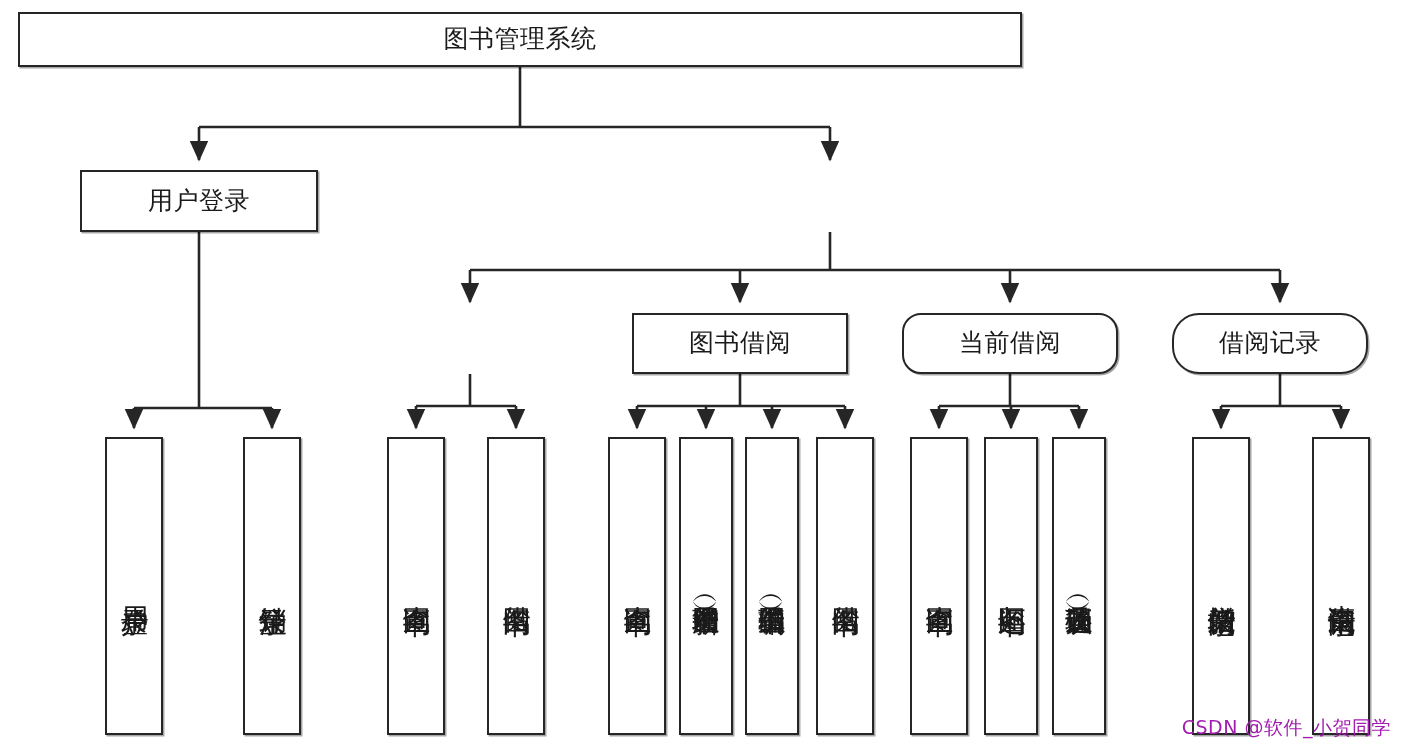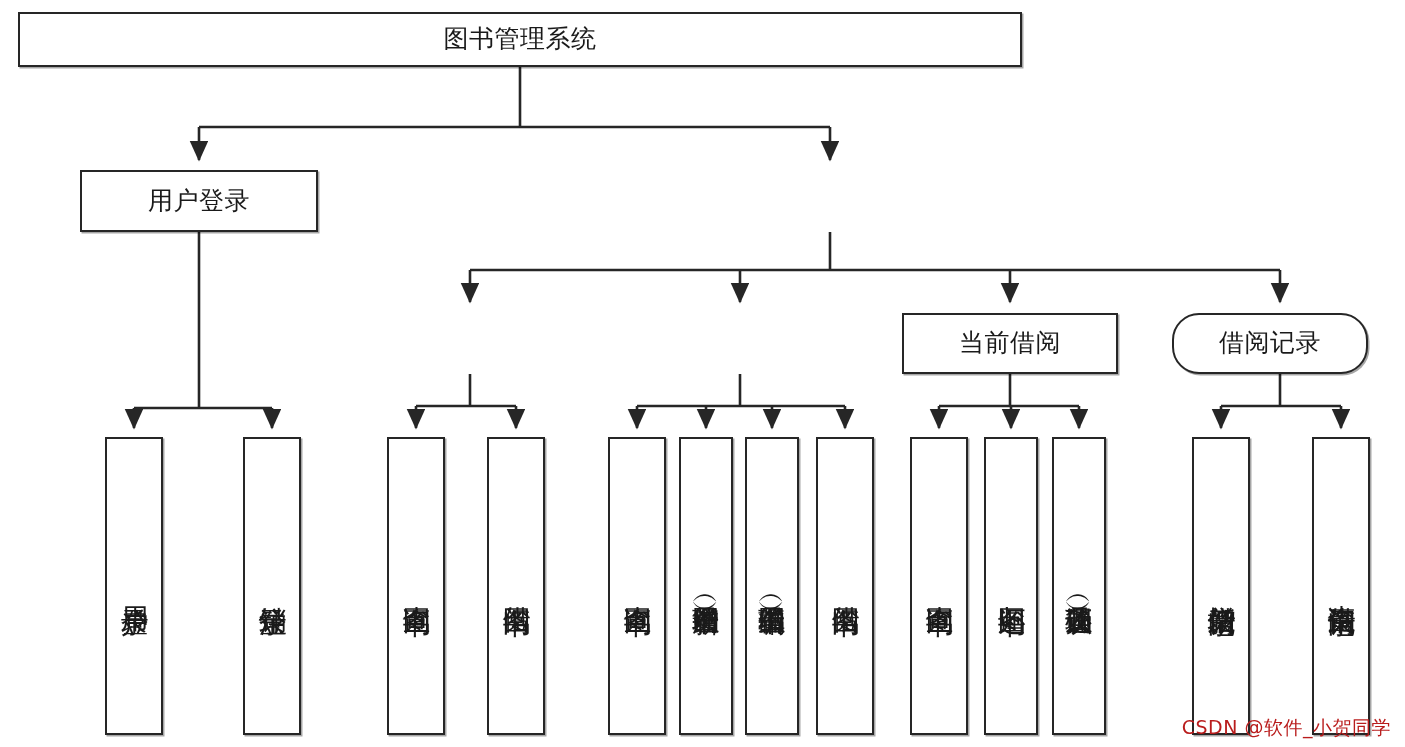--- a/index.html
+++ b/index.html
@@ -59,21 +59,21 @@
   }
   .node.vert.tight .label {
     font-size: 27px;
     letter-spacing: 0px;
   }
   #watermark {
     position: absolute;
     right: 14px;
     bottom: 6px;
     font-size: 19px;
-    color: #b91c1c;
+    color: #a21caf;
     letter-spacing: 0.5px;
     white-space: nowrap;
     font-family: "DejaVu Sans", "Liberation Sans", sans-serif;
     text-align: right;
   }
 </style>
 </head>
 <body>
 
 <div id="canvas">
@@ -129,21 +129,24 @@
   </svg>
 
   <div class="node horiz" id="n-root" style="left: 18px; top: 12px; width: 1004px; height: 55px;">
     <span class="label">图书管理系统</span>
   </div>
 
   <div class="node horiz" id="n-l2-0" style="left: 80px; top: 170px; width: 238px; height: 62px;">
     <span class="label">用户登录</span>
   </div>
 
-  <div class="node horiz" id="n-l3-2" style="left: 902px; top: 313px; width: 216px; height: 61px;">
+  <div class="node horiz" id="n-l3-1" style="left: 632px; top: 313px; width: 216px; height: 61px;">
+    <span class="label">图书借阅</span>
+  </div>
+  <div class="node horiz" id="n-l3-2" style="left: 902px; top: 313px; width: 216px; height: 61px; border-radius: 19px;">
     <span class="label">当前借阅</span>
   </div>
   <div class="node horiz" id="n-l3-3" style="left: 1172px; top: 313px; width: 196px; height: 61px; border-radius: 27px;">
     <span class="label">借阅记录</span>
   </div>
 
   <div class="node vert" id="n-leaf-0" style="left: 105px; top: 437px; width: 58px; height: 298px;">
     <span class="label">用户登录</span>
   </div>
   <div class="node vert" id="n-leaf-1" style="left: 243px; top: 437px; width: 58px; height: 298px;">

